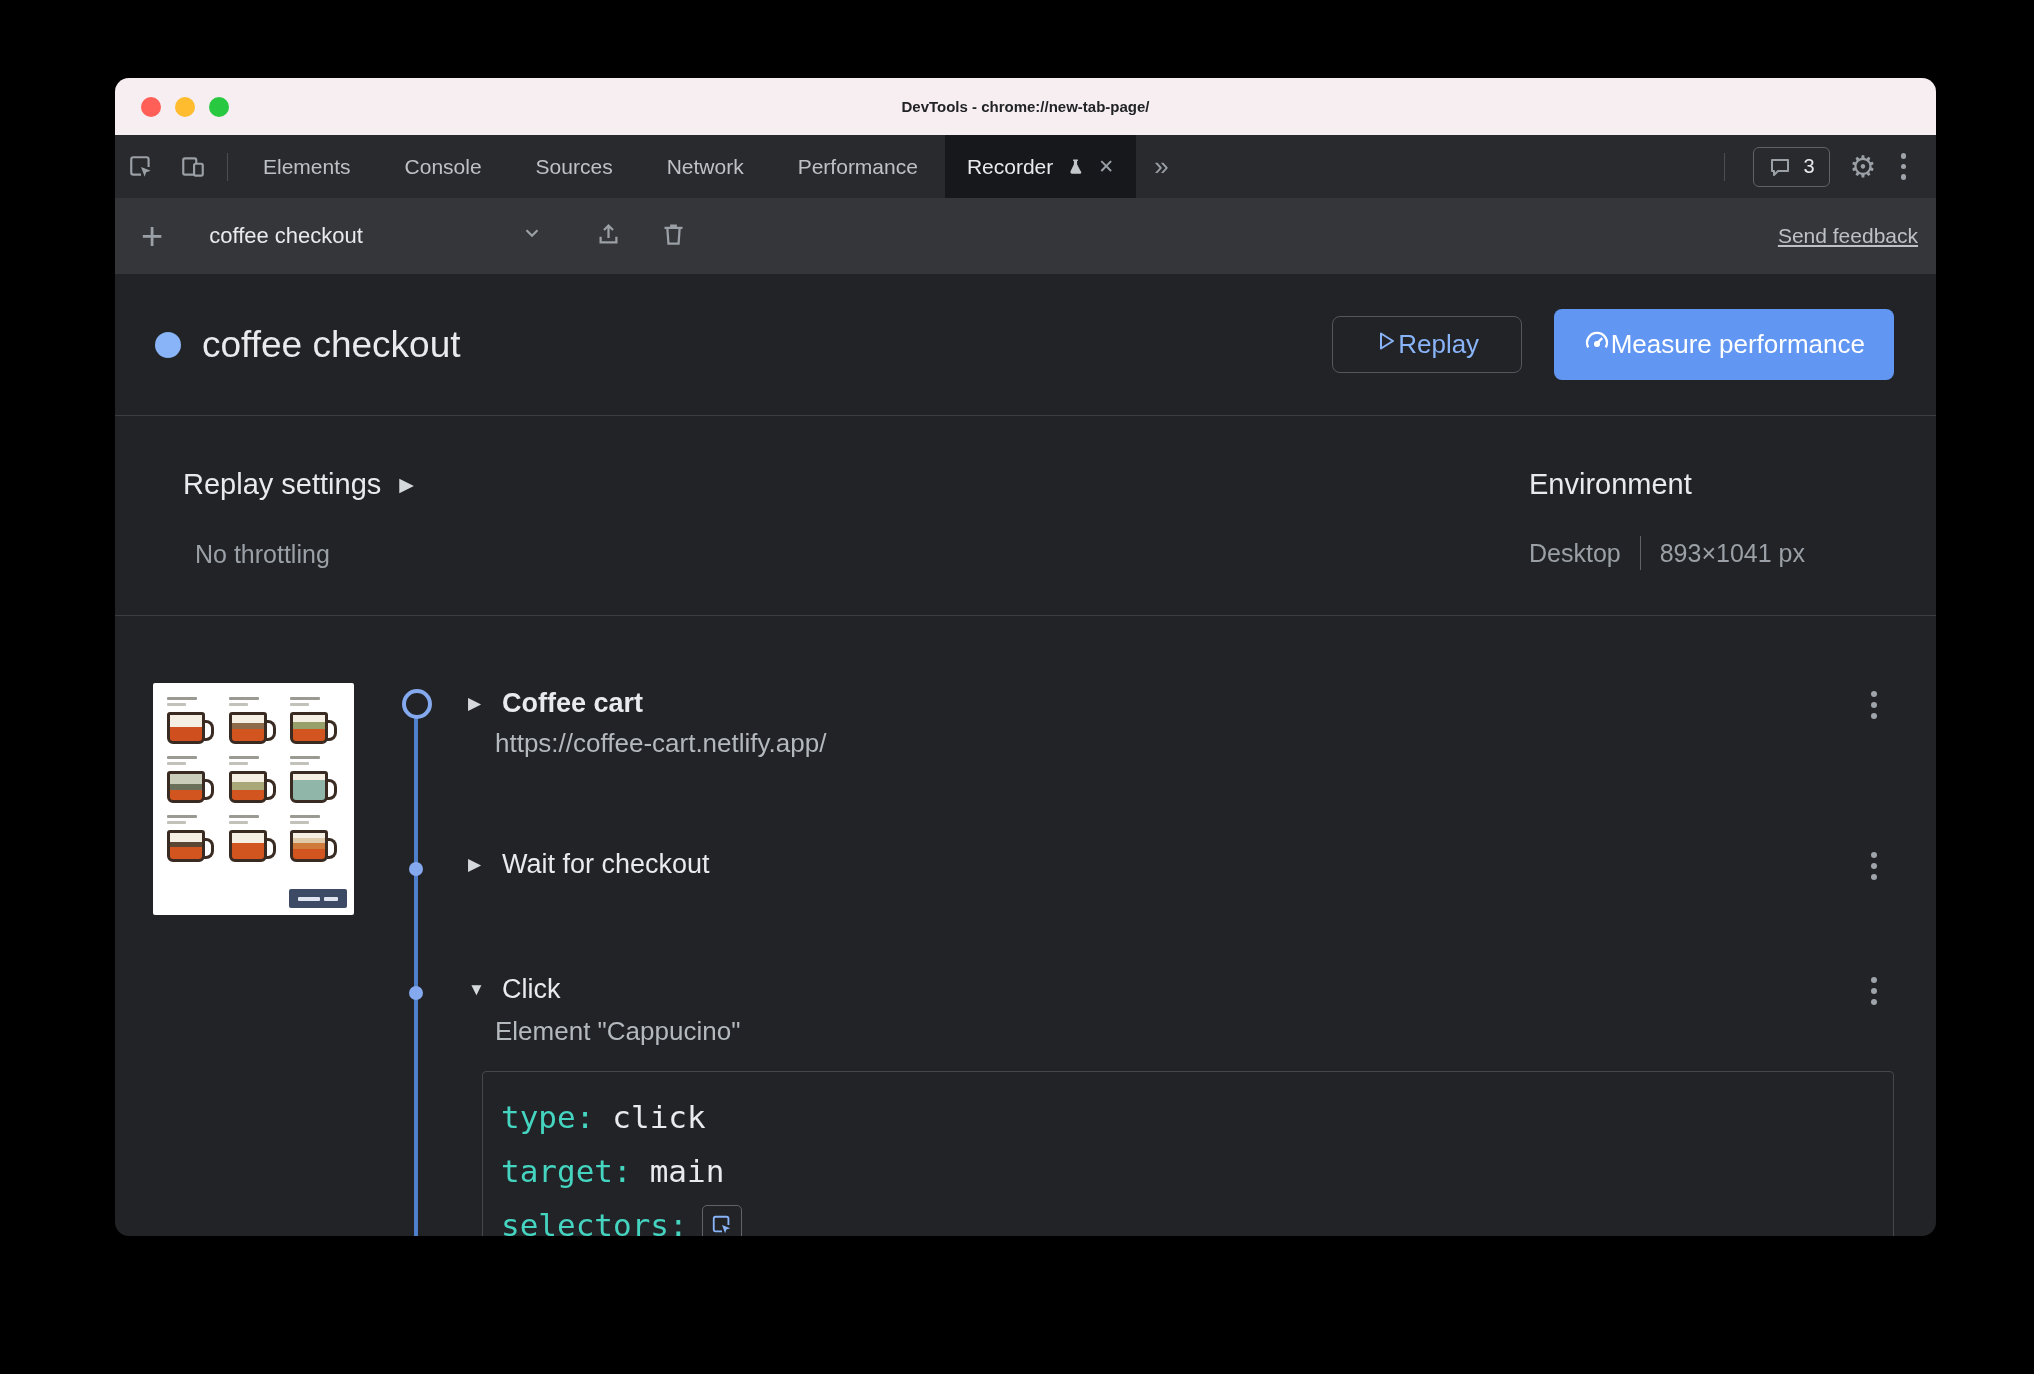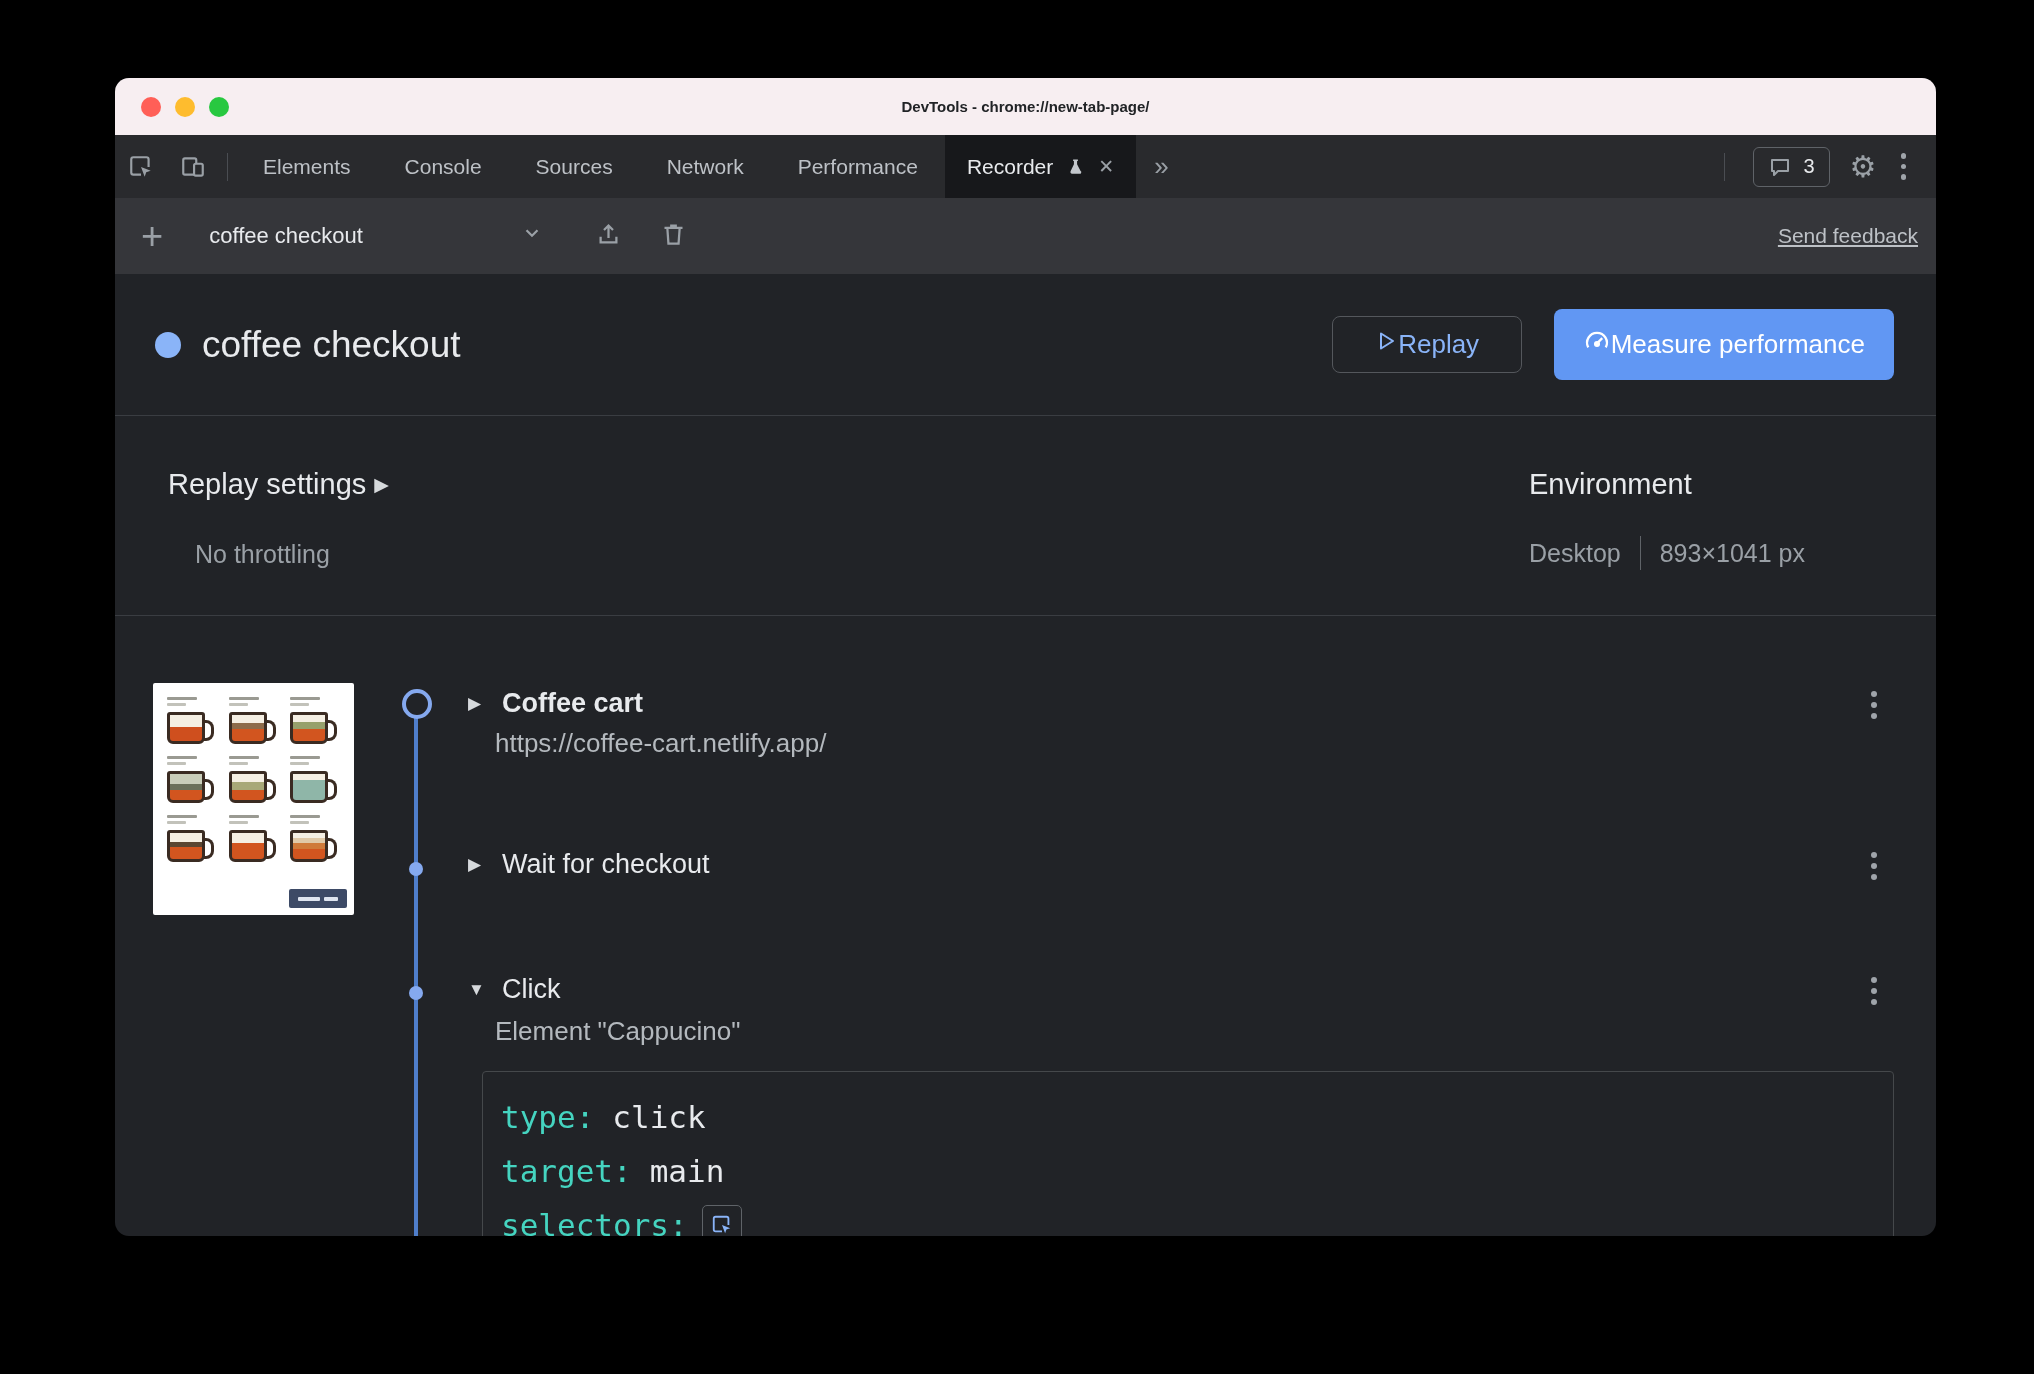--- a/index.html
+++ b/index.html
@@ -54,21 +54,21 @@
   .header-band{height:141px;display:flex;align-items:center;padding:0 42px 0 40px;}
   .rec-dot{width:26px;height:26px;border-radius:50%;background:#8ab4f8;}
   .page-title{margin-left:21px;font-size:37px;color:#e8eaed;}
   .header-actions{margin-left:auto;display:flex;align-items:center;gap:32px;}
   .btn{display:flex;align-items:center;justify-content:center;border-radius:8px;font-size:26px;cursor:default;}
   .btn-replay{width:188px;height:55px;border:1px solid #54575c;color:#8ab4f8;background:transparent;}
   .btn-measure{height:71px;padding:0 29px;background:#6197f3;color:#ffffff;}
 
   
   .settings-band{height:201px;position:relative;border-top:1px solid #3a3d42;border-bottom:1px solid #3a3d42;box-sizing:border-box;}
-  .rs-title{position:absolute;left:53px;top:52px;font-size:29px;color:#e8eaed;display:flex;align-items:center;gap:8px;}
+  .rs-title{position:absolute;left:68px;top:52px;font-size:29px;color:#e8eaed;display:flex;align-items:center;gap:18px;}
   .rs-arrow{font-size:19px;color:#d6d9dc;}
   .rs-sub{position:absolute;left:80px;top:124px;font-size:25px;color:#9aa0a6;}
   .env-title{position:absolute;left:1414px;top:52px;font-size:29px;color:#e8eaed;}
   .env-row{position:absolute;left:1414px;top:120px;display:flex;align-items:center;gap:19px;font-size:25px;color:#9aa0a6;}
   .env-div{width:1px;height:34px;background:#5f6368;}
 
   
   .steps{position:relative;height:620px;}
   .tl-line{position:absolute;left:299px;top:87px;bottom:0;width:4px;background:#4f7ecb;}
   .tl-ring{position:absolute;left:287px;top:73px;width:22px;height:22px;border:4px solid #85a9ef;border-radius:50%;background:#212327;}

